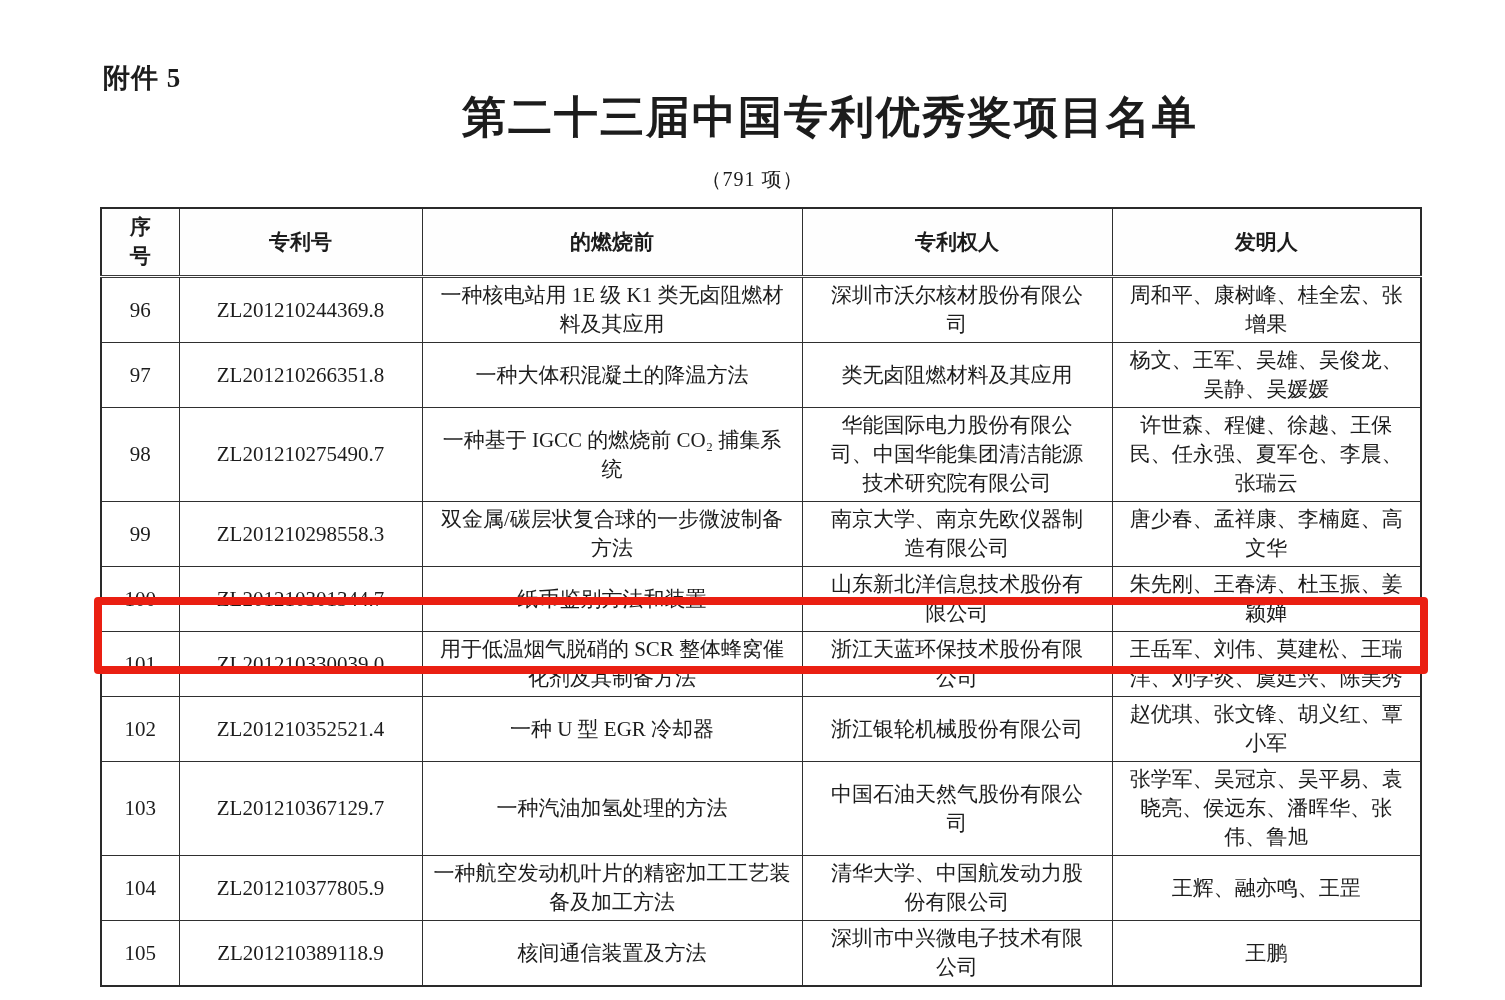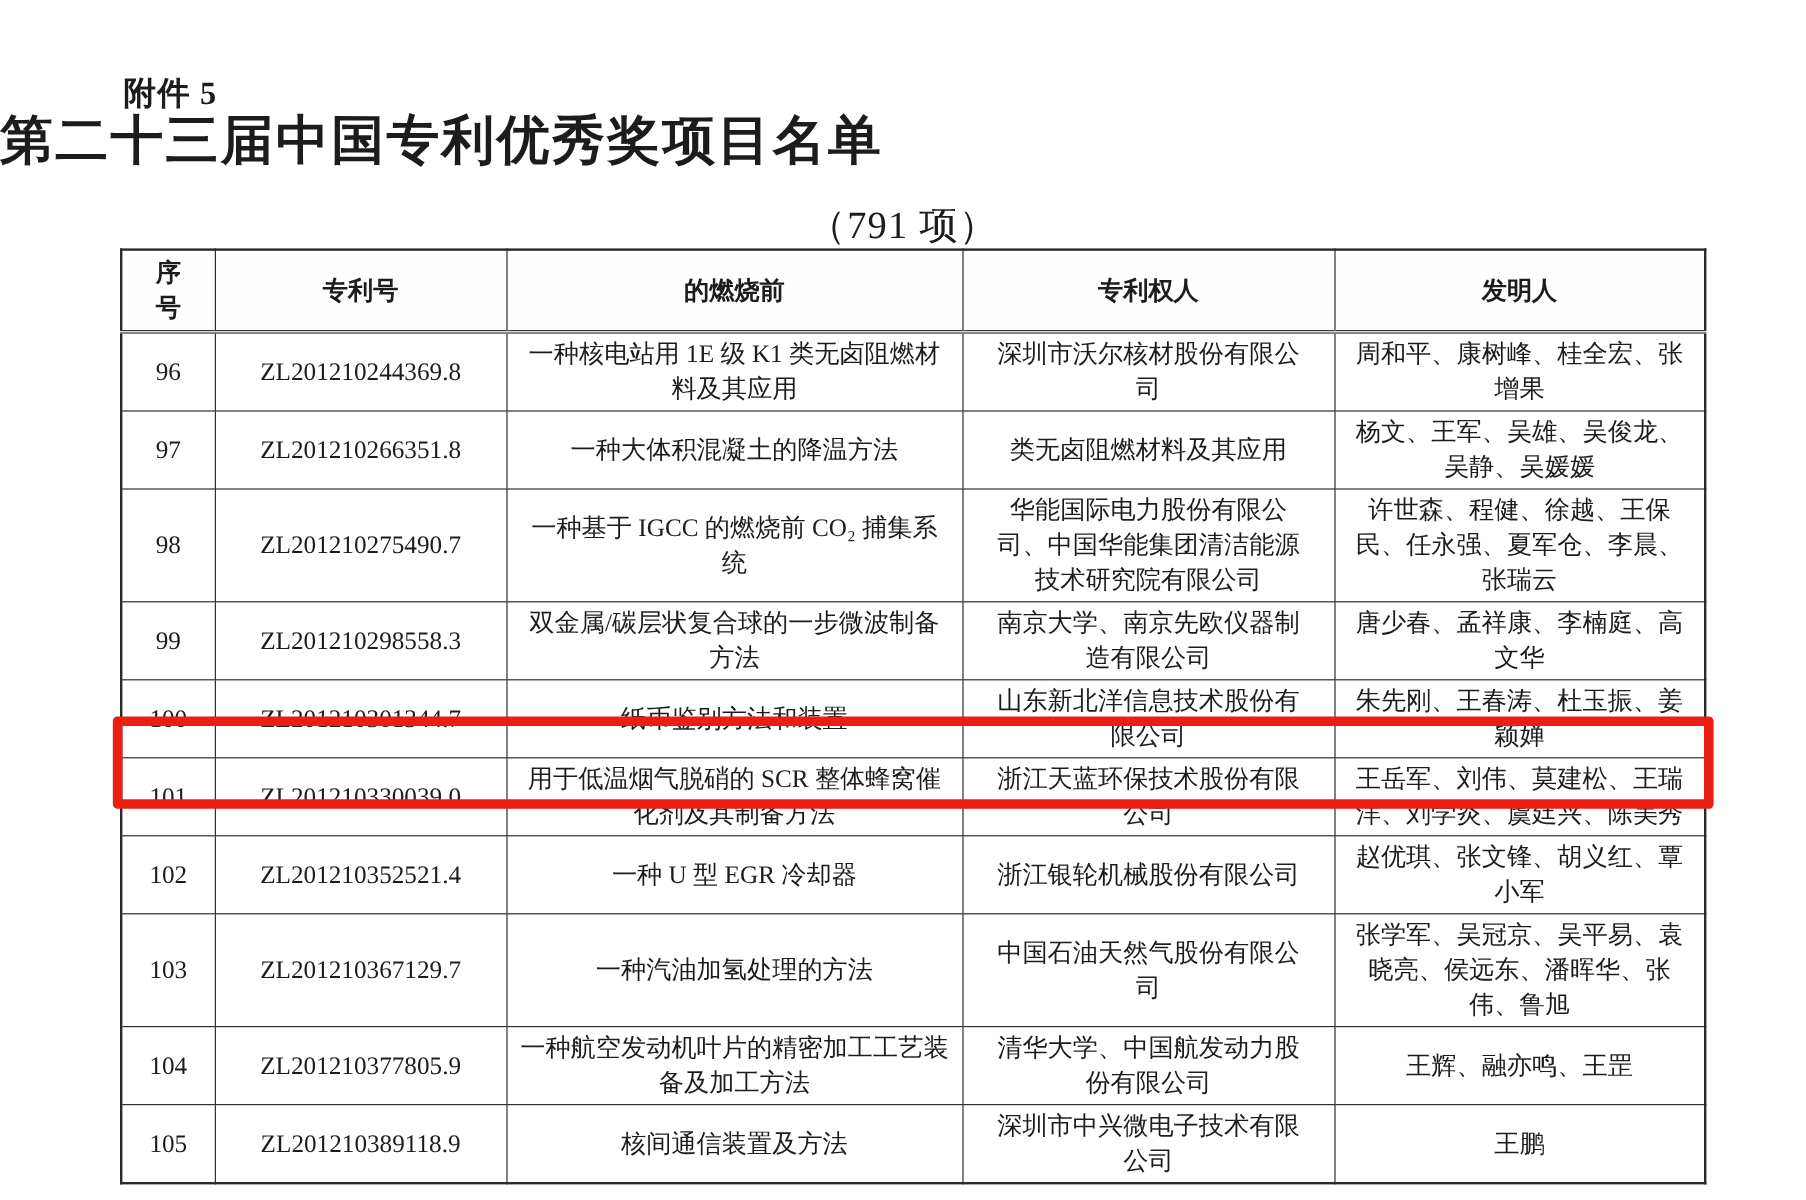--- a/index.html
+++ b/index.html
@@ -25,32 +25,32 @@
     font-size: 27px;
     font-weight: bold;
     letter-spacing: 1px;
     margin-top: 28px;
   }
   .doc-title {
     position: absolute;
     left: 0;
     top: 88px;
     width: 1198px;
-    text-align: left;
+    text-align: right;
     font-size: 44px;
     font-weight: bold;
     letter-spacing: 2px;
   }
   .doc-subtitle {
     position: absolute;
     left: 0;
     top: 166px;
     width: 1505px;
     text-align: center;
-    font-size: 32px;
+    font-size: 20px;
     letter-spacing: 1px;
   }
   .table-wrap {
     position: absolute;
     left: 100px;
     top: 207px;
     width: 1320px;
   }
   table.award-table {
     width: 1320px;

